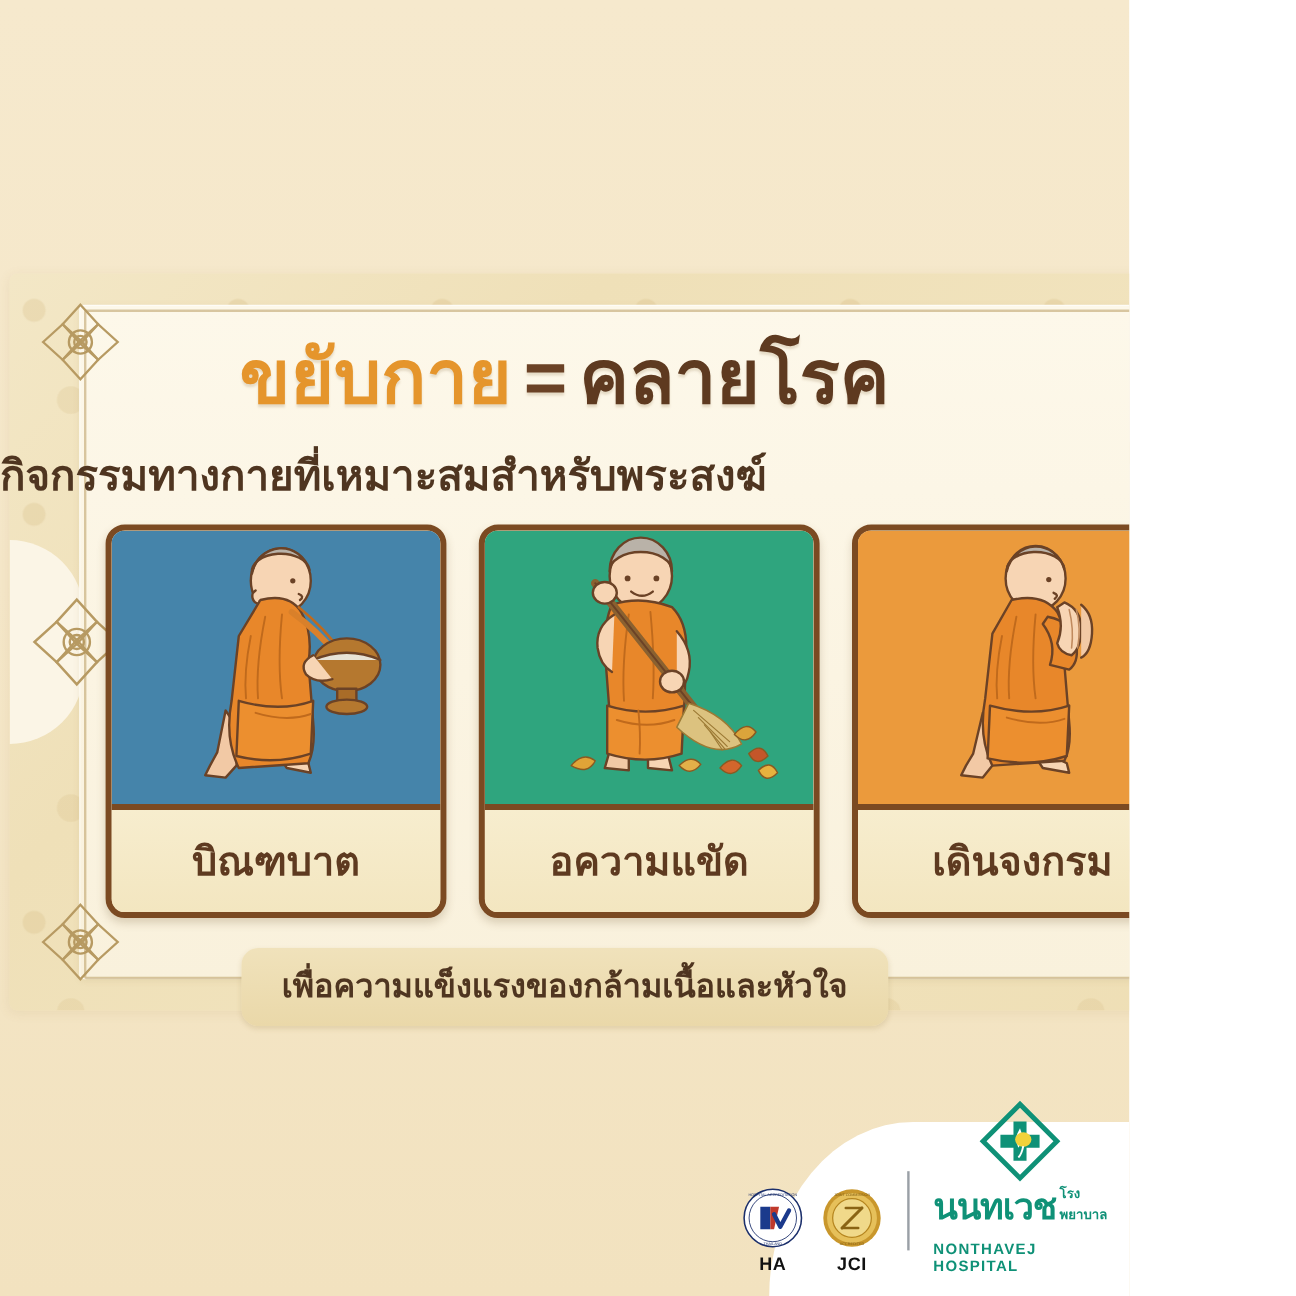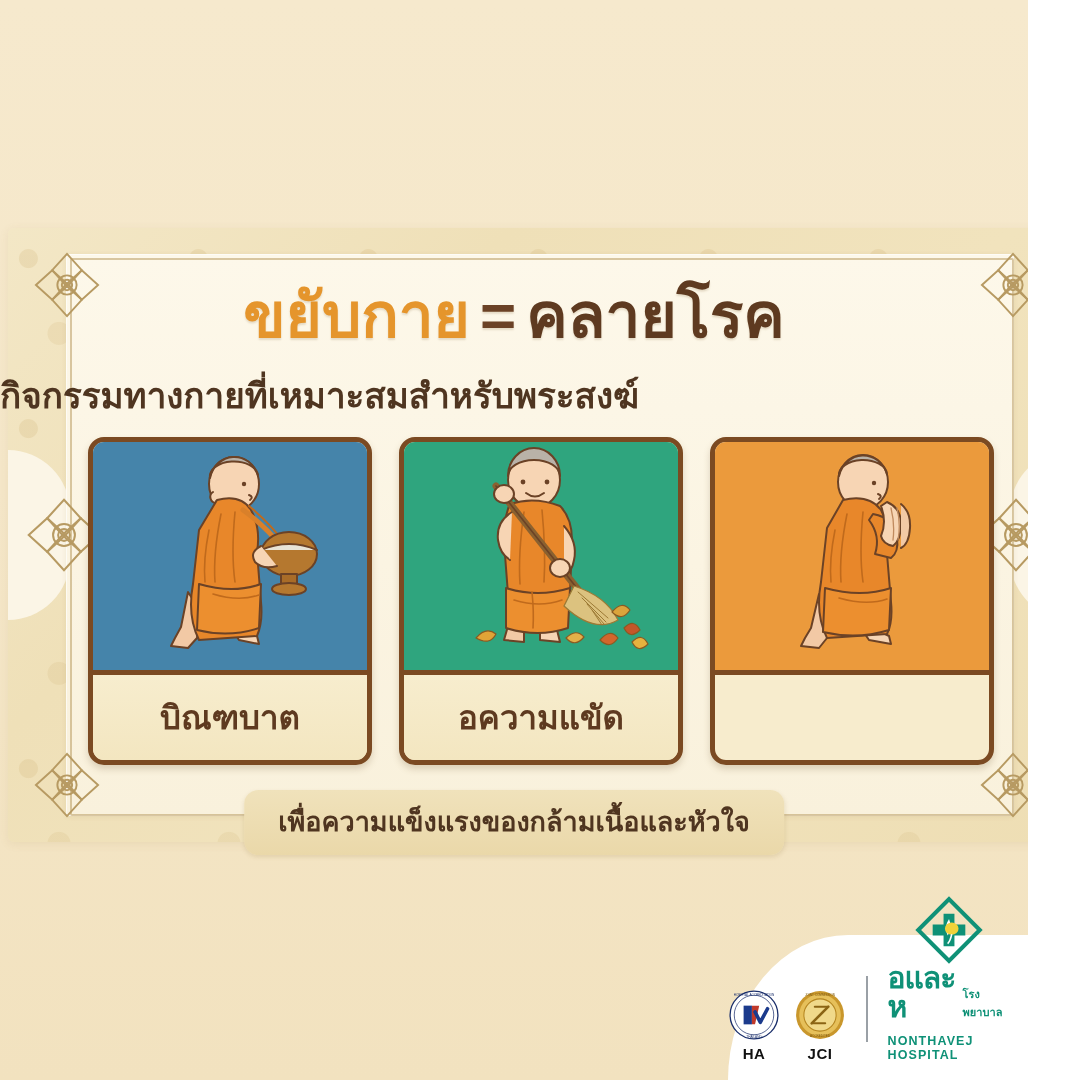--- a/index.html
+++ b/index.html
@@ -6,21 +6,21 @@
     margin: 0;
     padding: 0;
     width: 1080px;
     height: 1080px;
     overflow: hidden;
     font-family: "Liberation Sans", "DejaVu Sans", sans-serif;
   }
 
   #stage {
     position: relative;
-    width: 1028px;
+    width: 941px;
     height: 1080px;
     background: linear-gradient(180deg, #f6e9cd 0%, #f5e7c9 45%, #f2e2bf 100%);
     overflow: hidden;
   }
 
   
   .frame {
     position: absolute;
     left: 8px;
     top: 228px;
@@ -423,20 +423,21 @@
             <path d="M158 72 q22 4 24 24 q2 14 -6 20 l-16 -4 q6 -18 -6 -34 Z" fill="#e8872a"></path>
             <path d="M172 60 q14 6 14 22 q0 16 -8 22 q-10 -2 -12 -10 q6 -14 0 -30 Z" fill="#f7d5b4"></path>
             <path d="M186 62 q10 8 9 24 q-1 16 -9 20" fill="#f2c9a5"></path>
             <g fill="none" stroke="#c08a5e" stroke-width="1.3">
               <path d="M176 66 q4 16 2 32"></path>
               <path d="M182 66 q4 16 1 32"></path>
             </g>
           </g>
         </svg>
       </div>
+      <div class="card-label">เดินจงกรม</div>
     </div>
   </div>
 
   <div class="pill">เพื่อความแข็งแรงของกล้ามเนื้อและหัวใจ</div>
 
   <div class="footer-white">
     <div class="footer-row">
 
       <div class="cert">
         <svg width="52" height="52" viewBox="0 0 100 100">
@@ -472,21 +473,21 @@
 
       <div class="brand">
         <svg width="72" height="68" viewBox="0 0 100 100">
           <rect x="18" y="18" width="64" height="64" transform="rotate(45 50 50)" fill="none" stroke="#0f9177" stroke-width="6"></rect>
           <path d="M42 26 h16 v16 h16 v16 h-16 v16 h-16 v-16 h-16 v-16 h16 Z" fill="#0f9177"></path>
           <path d="M50 34 q-8 12 -2 24 q8 -10 2 -24" fill="#ffffff"></path>
           <ellipse cx="54" cy="48" rx="10" ry="9" fill="#f2d23a"></ellipse>
           <path d="M54 56 q-2 10 -6 14" stroke="#ffffff" stroke-width="2.4" fill="none"></path>
         </svg>
         <div class="brand-line">
-          <span class="brand-thai">อและห</span>
+          <span class="brand-thai">นนทเวช</span>
           <span class="brand-sup">โรงพยาบาล</span>
         </div>
         <div class="brand-en">NONTHAVEJ HOSPITAL</div>
       </div>
 
     </div>
   </div>
 
 </div>
 

